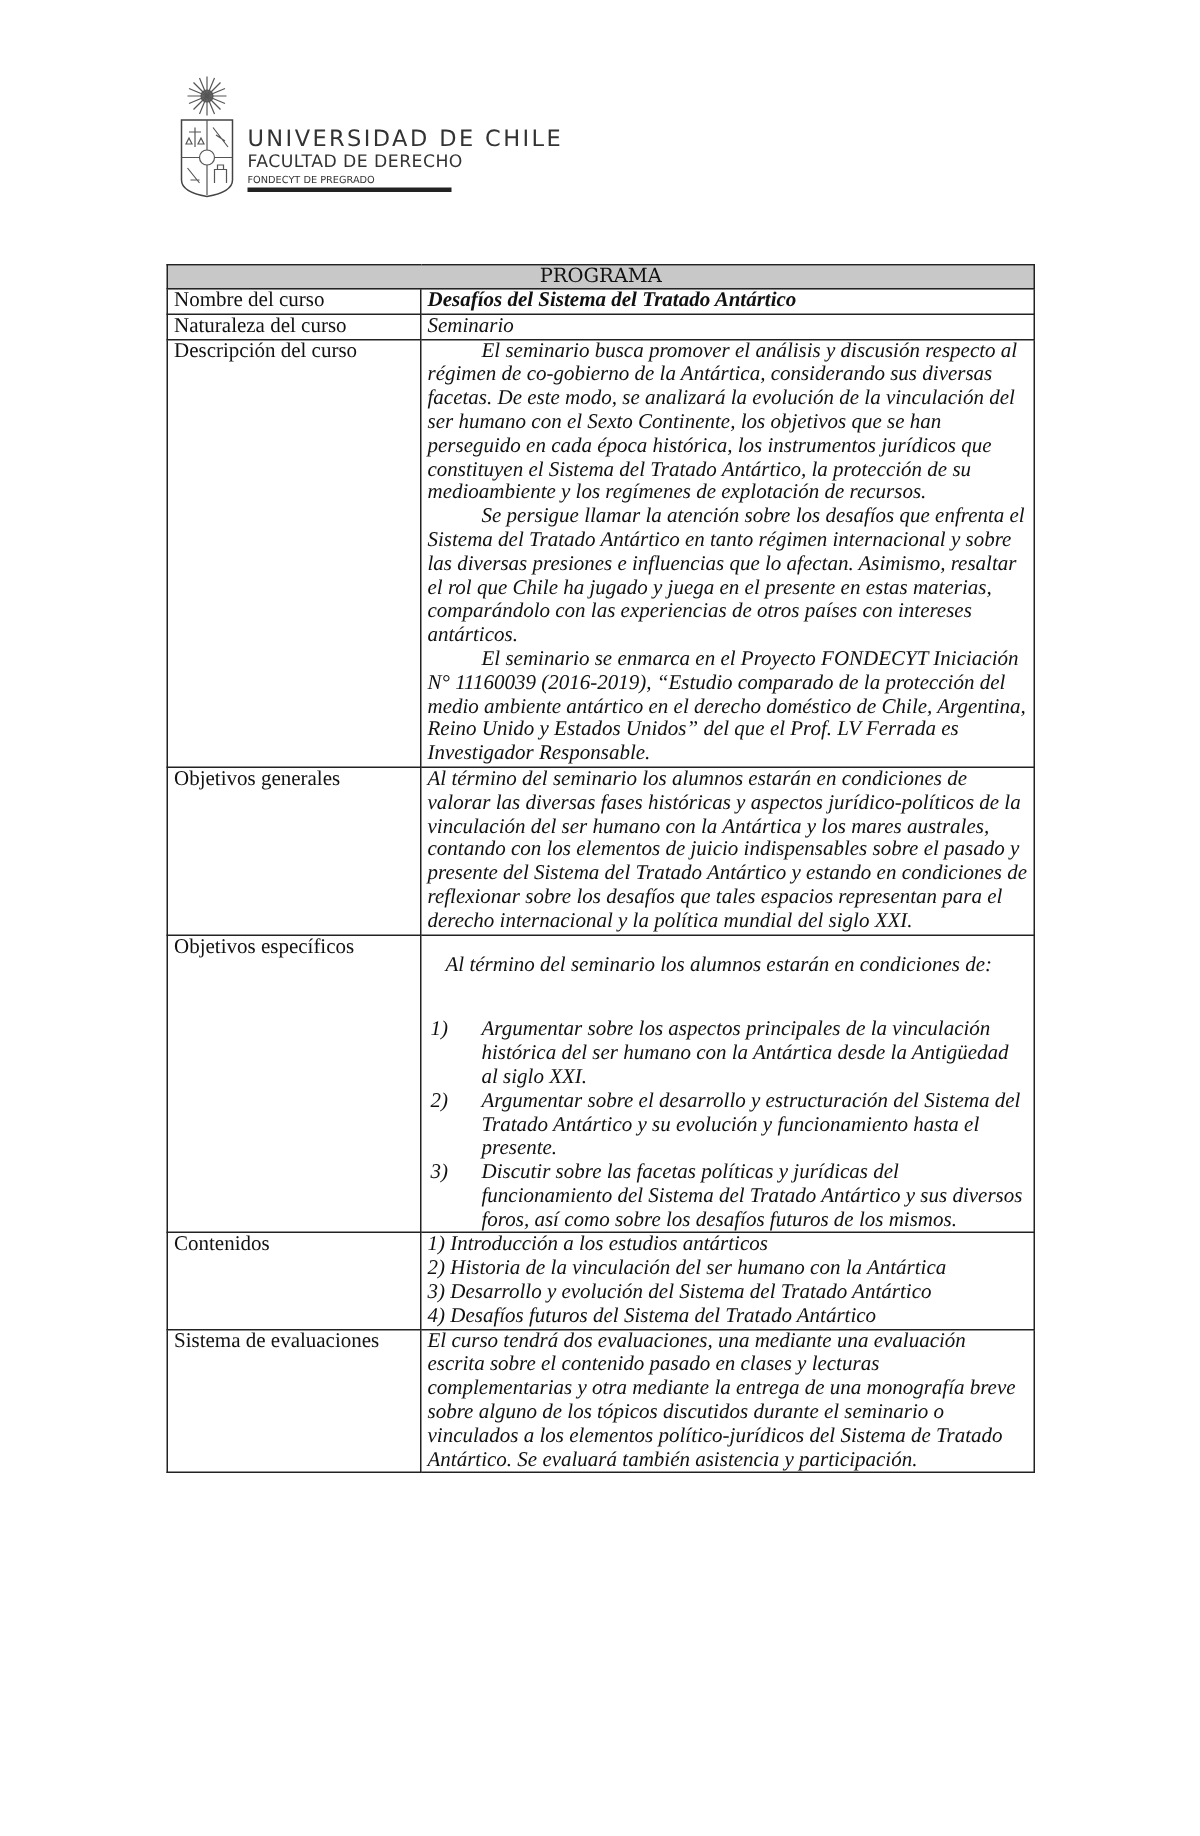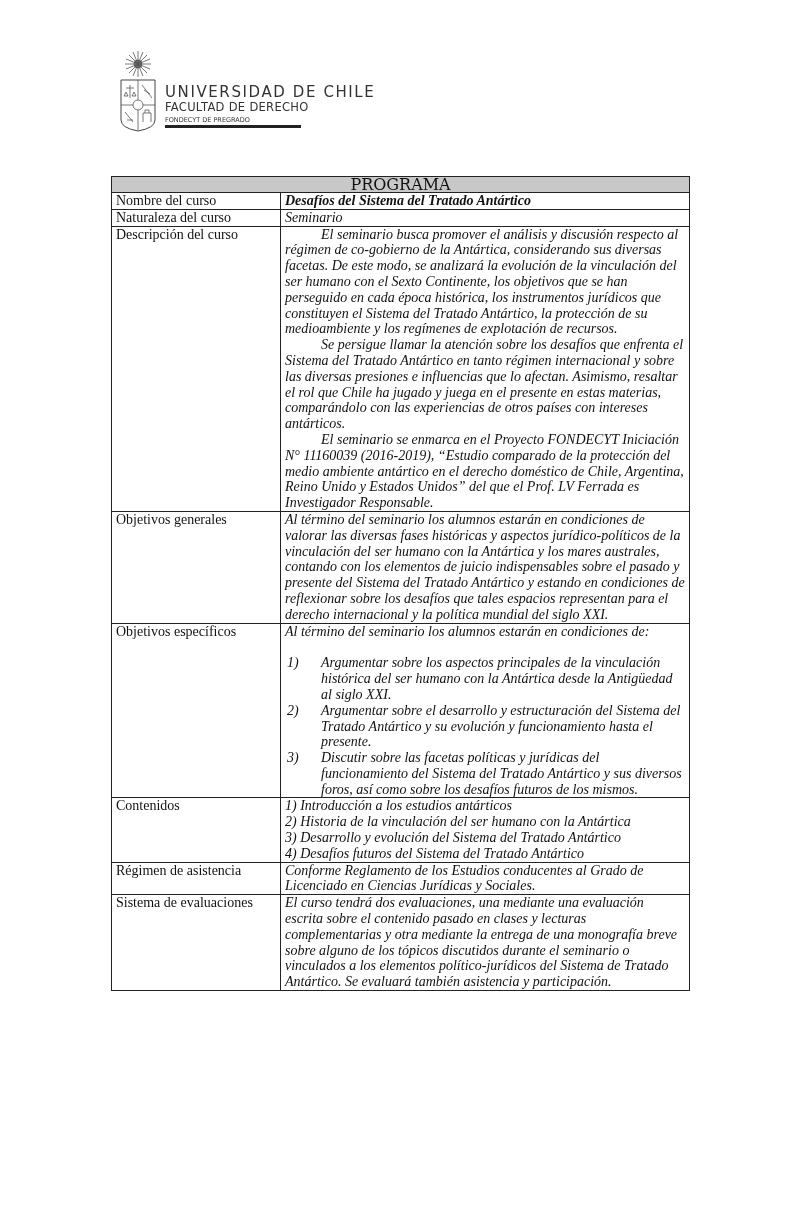--- a/index.html
+++ b/index.html
@@ -12,26 +12,26 @@
               font-size: 15px; letter-spacing: 1.6px; color: #333; white-space: nowrap; }
   .faculty { position: absolute; left: 47px; top: 50px; font-family: "DejaVu Sans", "Liberation Sans", sans-serif;
              font-size: 11.5px; letter-spacing: 0.3px; color: #333; white-space: nowrap; }
   .school { position: absolute; left: 47px; top: 66px; font-family: "DejaVu Sans", "Liberation Sans", sans-serif;
             font-size: 6.5px; color: #333; white-space: nowrap; }
   .header-rule { position: absolute; left: 47px; top: 75px; width: 136px; height: 3px; background: #222; }
 
   table.programa { position: absolute; left: 111px; top: 176px; width: 579px; border-collapse: collapse;
                    font-size: 12.4px; line-height: 15.8px; }
   table.programa td, table.programa th { border: 1px solid #222; padding: 0 4px; vertical-align: top; }
-  table.programa th { background: #c8c8c8; font-weight: normal; font-size: 16px; text-align: center; height: 15px; line-height: 15px; }
+  table.programa th { background: #c8c8c8; font-weight: normal; font-size: 13px; text-align: center; height: 15px; line-height: 15px; }
   td.label { width: 160px; font-family: "Liberation Serif", "DejaVu Serif", serif; font-size: 14px; line-height: 15.8px; }
   td.value { font-style: italic; font-family: "Liberation Serif", "DejaVu Serif", serif; font-size: 14px; line-height: 15.8px; }
   td.value.bold { font-weight: bold; }
   .para { text-indent: 36px; margin: 0; }
-  .plain { margin: 0; }
+  .plain { margin: 12px; }
   .spacer { height: 16px; }
   ol.objs { list-style: none; margin: 0; padding: 0; }
   ol.objs li { position: relative; padding-left: 36px; margin: 0; }
   ol.objs li .num { position: absolute; left: 2px; top: 0; }
   .content-line { margin: 0; }
 </style>
 </head>
 <body>
 
 <div class="header">
@@ -102,21 +102,17 @@
   <tr>
     <td class="label">Contenidos</td>
     <td class="value">
       <p class="content-line">1) Introducción a los estudios antárticos</p>
       <p class="content-line">2) Historia de la vinculación del ser humano con la Antártica</p>
       <p class="content-line">3) Desarrollo y evolución del Sistema del Tratado Antártico</p>
       <p class="content-line">4) Desafíos futuros del Sistema del Tratado Antártico</p>
     </td>
   </tr>
   <tr>
-    <td class="label">Régimen de asistencia</td>
-    <td class="value">Conforme Reglamento de los Estudios conducentes al Grado de Licenciado en Ciencias Jurídicas y Sociales.</td>
-  </tr>
-  <tr>
     <td class="label">Sistema de evaluaciones</td>
     <td class="value">El curso tendrá dos evaluaciones, una mediante una evaluación escrita sobre el contenido pasado en clases y lecturas complementarias y otra mediante la entrega de una monografía breve sobre alguno de los tópicos discutidos durante el seminario o vinculados a los elementos político-jurídicos del Sistema de Tratado Antártico.  Se evaluará también asistencia y participación.</td>
   </tr>
 </tbody>
   </table>
 
 </body></html>

